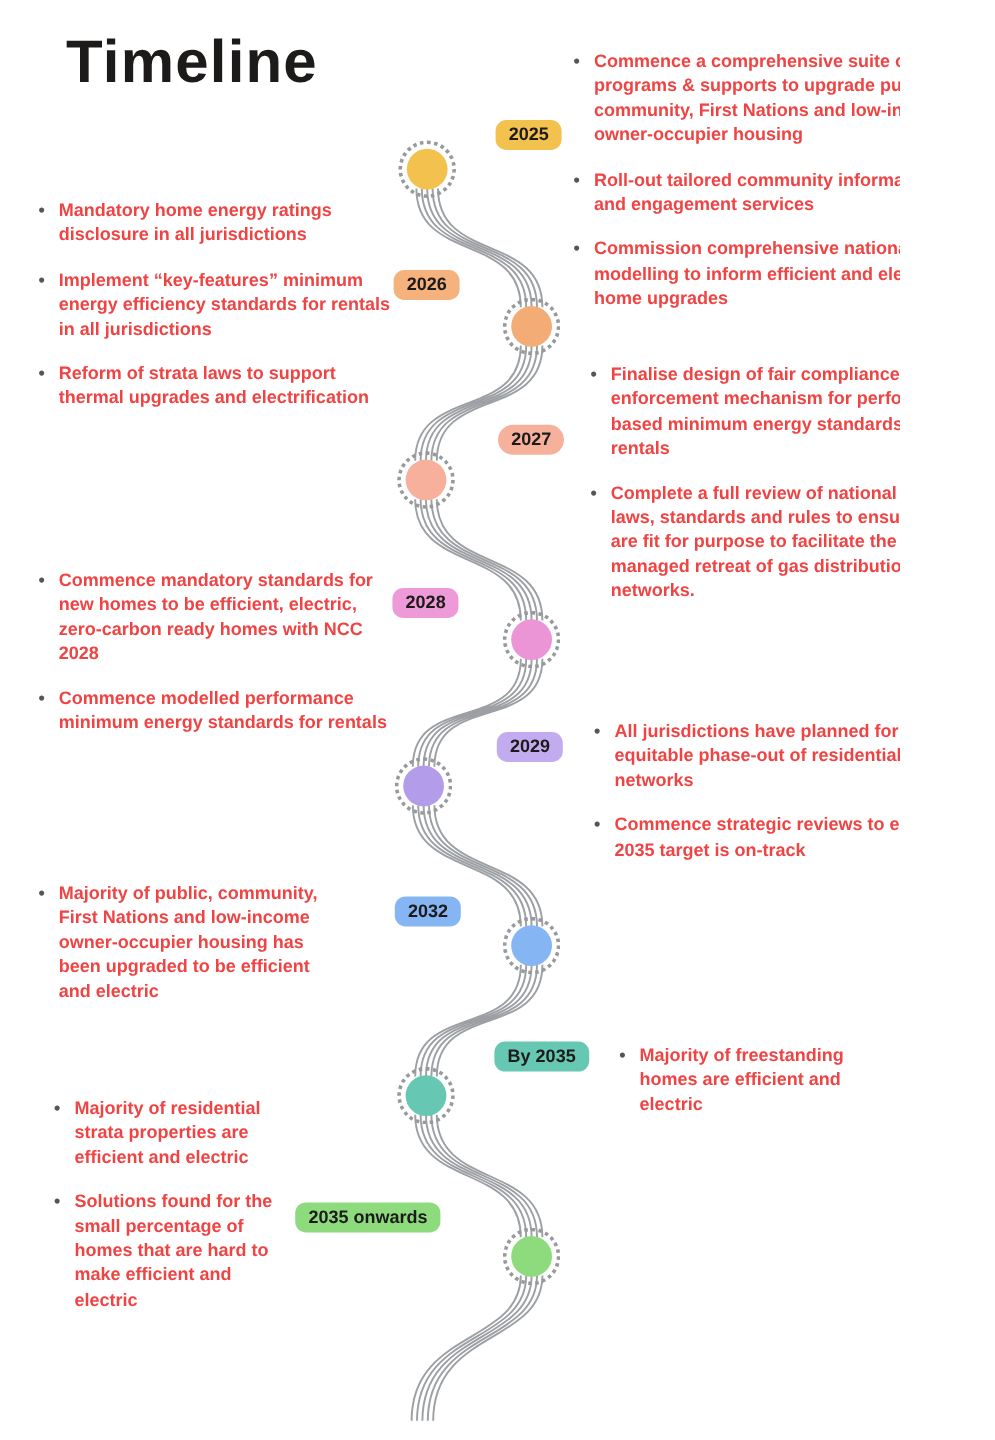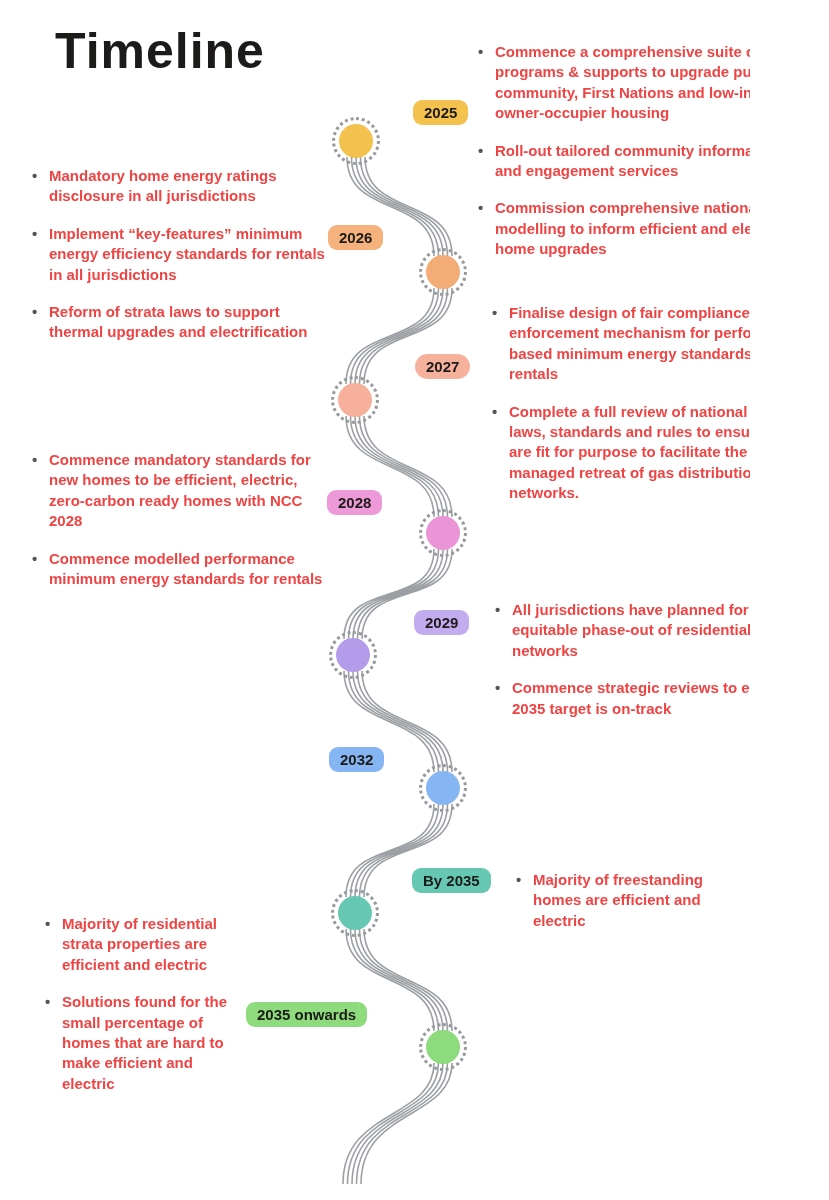--- a/index.html
+++ b/index.html
@@ -105,34 +105,39 @@
     </ul>
   </div>
 
   <div class="tblock" style="left:492px;top:303px;width:328px;">
     <ul>
       <li>Finalise design of fair compliance and enforcement mechanism for performance-based minimum energy standards for rentals</li>
       <li>Complete a full review of national energy laws, standards and rules to ensure they are fit for purpose to facilitate the efficient, managed retreat of gas distribution networks.</li>
     </ul>
   </div>
 
-  <div class="tblock" style="left:32px;top:450px;width:295px;">
+  <div class="tblock" style="left:32px;top:474px;width:295px;">
     <ul>
       <li>Commence mandatory standards for new homes to be efficient, electric, zero-carbon ready homes with NCC 2028</li>
       <li>Commence modelled performance minimum energy standards for rentals</li>
     </ul>
   </div>
 
   <div class="tblock" style="left:495px;top:600px;width:305px;">
     <ul>
       <li>All jurisdictions have planned for the equitable phase-out of residential gas networks</li>
       <li>Commence strategic reviews to ensure 2035 target is on-track</li>
     </ul>
   </div>
 
+  <div class="tblock" style="left:32px;top:735px;width:248px;">
+    <ul>
+      <li>Majority of public, community, First Nations and low-income owner-occupier housing has been upgraded to be efficient and electric</li>
+    </ul>
+  </div>
 
   <div class="tblock" style="left:516px;top:870px;width:222px;">
     <ul>
       <li>Majority of freestanding homes are efficient and electric</li>
     </ul>
   </div>
 
   <div class="tblock" style="left:45px;top:914px;width:196px;">
     <ul>
       <li>Majority of residential strata properties are efficient and electric</li>

